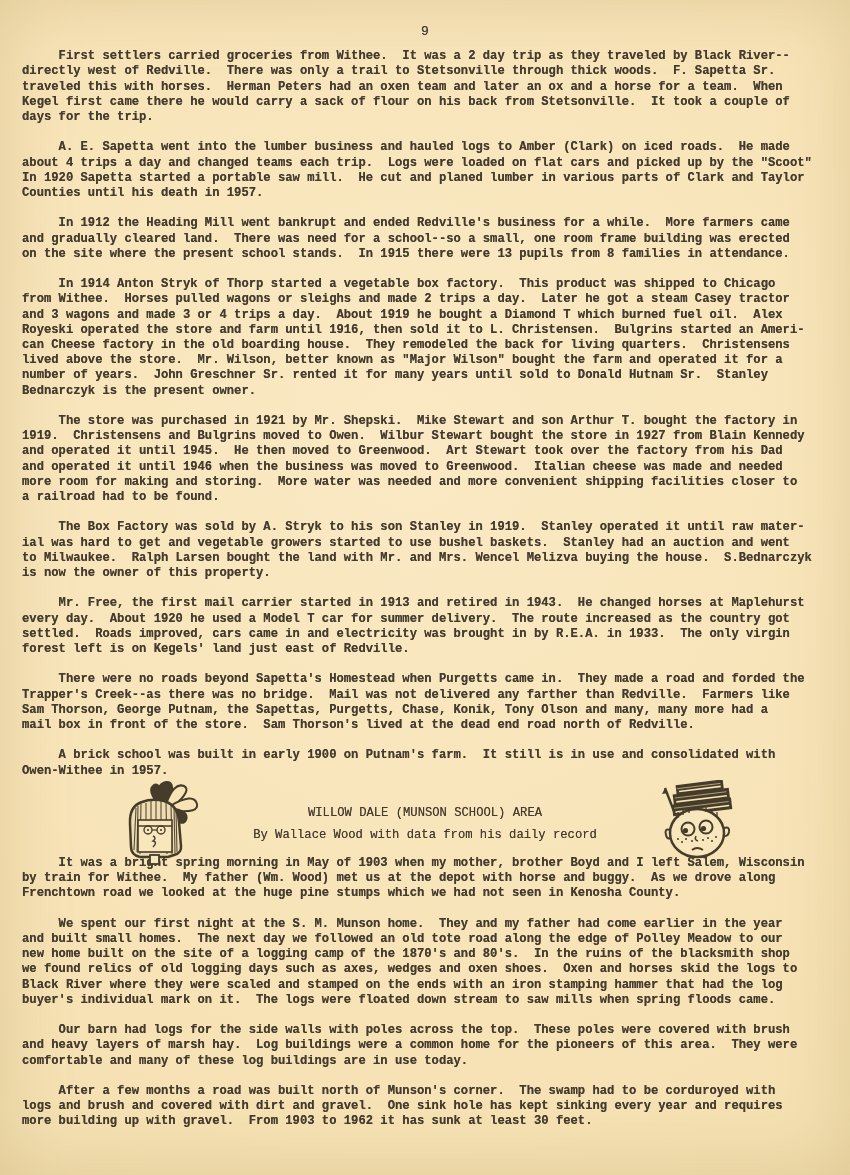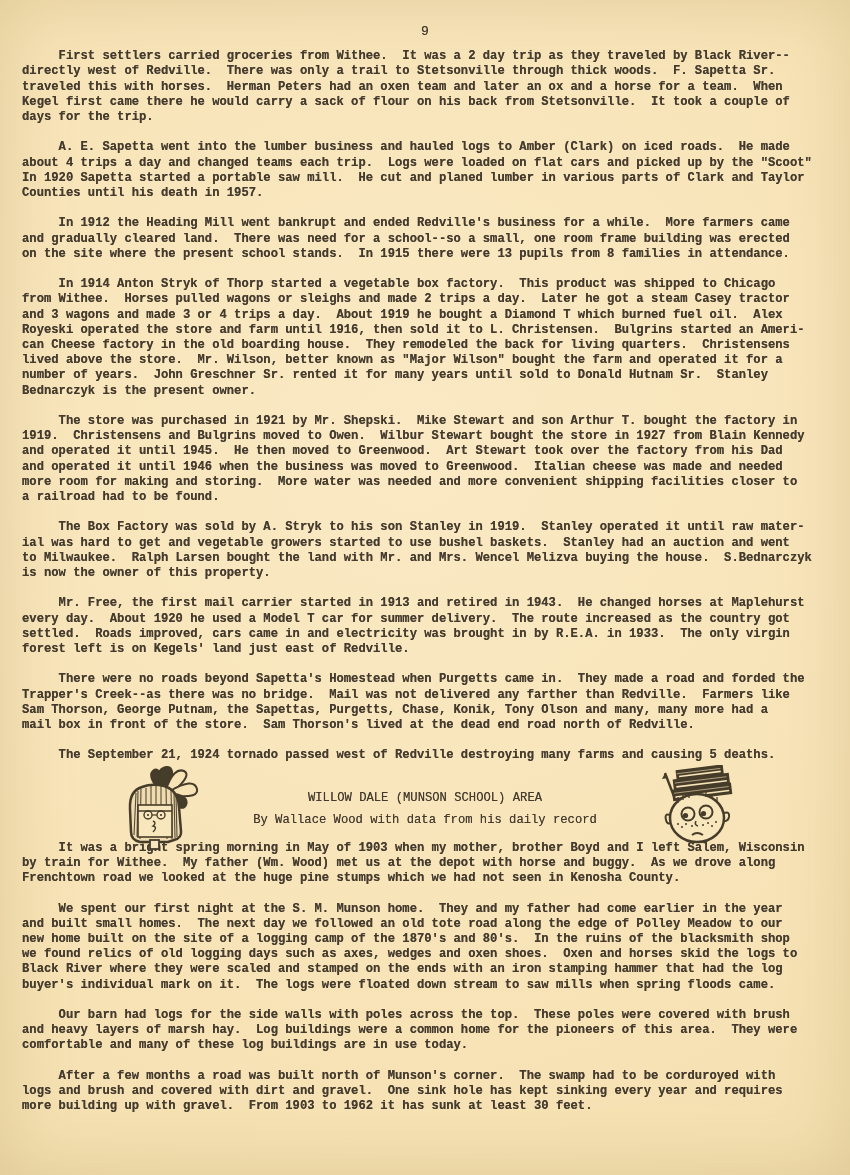--- a/index.html
+++ b/index.html
@@ -95,21 +95,22 @@
 to Milwaukee.  Ralph Larsen bought the land with Mr. and Mrs. Wencel Melizva buying the house.  S.Bednarczyk
 is now the owner of this property.</div>
   <div class="para">     Mr. Free, the first mail carrier started in 1913 and retired in 1943.  He changed horses at Maplehurst
 every day.  About 1920 he used a Model T car for summer delivery.  The route increased as the country got
 settled.  Roads improved, cars came in and electricity was brought in by R.E.A. in 1933.  The only virgin
 forest left is on Kegels' land just east of Redville.</div>
   <div class="para">     There were no roads beyond Sapetta's Homestead when Purgetts came in.  They made a road and forded the
 Trapper's Creek--as there was no bridge.  Mail was not delivered any farther than Redville.  Farmers like
 Sam Thorson, George Putnam, the Sapettas, Purgetts, Chase, Konik, Tony Olson and many, many more had a
 mail box in front of the store.  Sam Thorson's lived at the dead end road north of Redville.</div>
-  <div class="para">     The September 21, 1924 tornado passed west of Redville destroying many farms and causing 5 deaths.</div>
+  <div class="para">     A brick school was built in early 1900 on Putnam's farm.  It still is in use and consolidated with
+Owen-Withee in 1957.</div>
 
   <div class="section-header">
 
     <svg class="illus illus-girl" viewBox="0 0 86 86">
 
       <g stroke="#463c2a" stroke-width="2">
         <path d="M46 24 Q38 4 50 2 Q60 1 54 22 Z" fill="#463c2a"></path>
         <path d="M50 24 Q58 2 68 6 Q76 10 58 26 Z" fill="#f7e3b6"></path>
         <path d="M54 26 Q78 12 81 24 Q83 33 60 31 Z" fill="#f7e3b6"></path>
         <path d="M52 28 Q74 30 70 40 Q66 48 52 33 Z" fill="#463c2a"></path>

